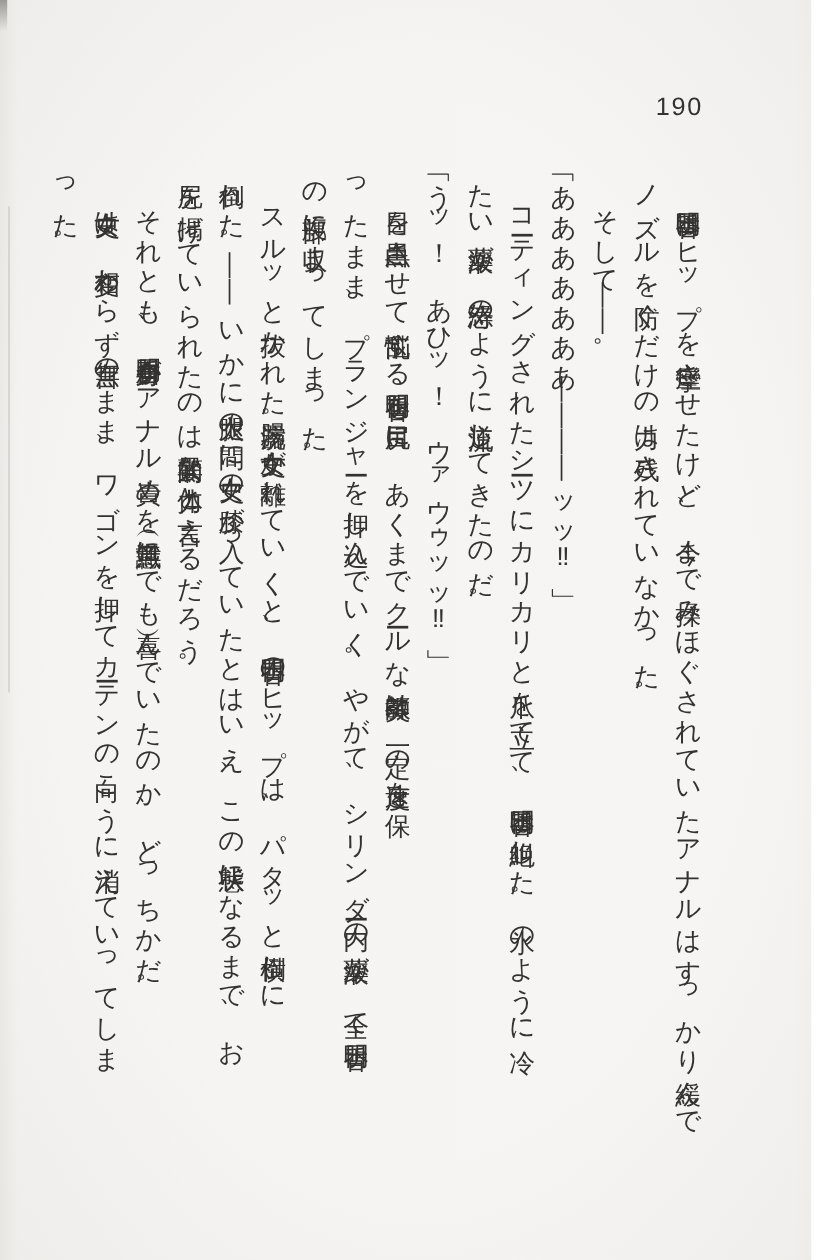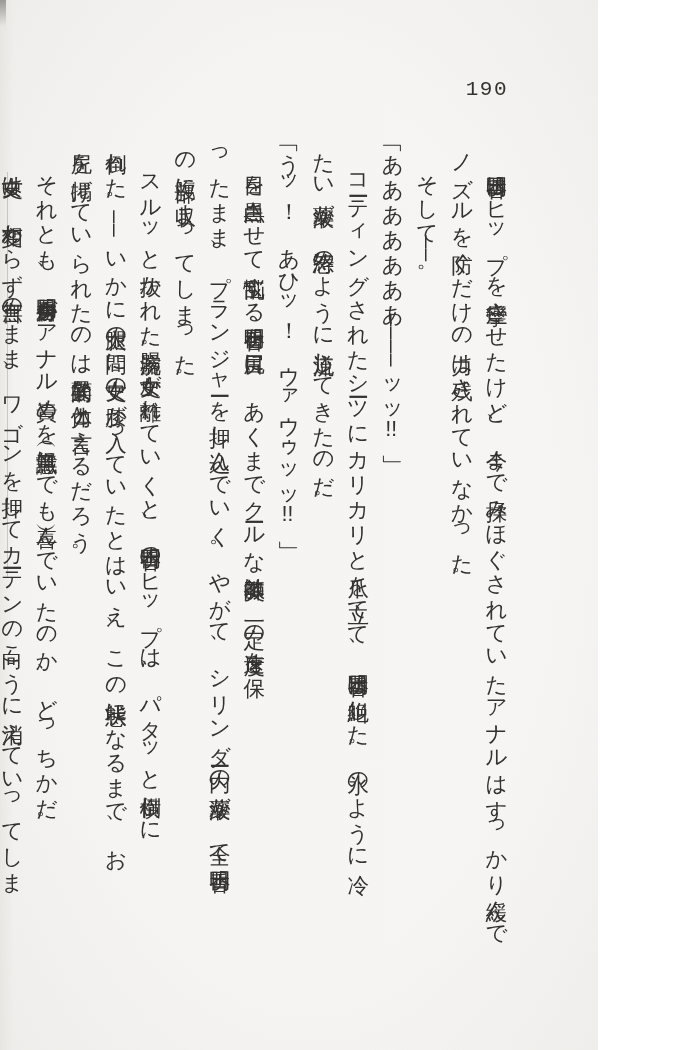--- a/index.html
+++ b/index.html
@@ -2,27 +2,27 @@
 <html><head>
 <meta charset="utf-8">
 <style>
   html, body {
     margin: 0;
     padding: 0;
     background: #ffffff;
   }
   .page {
     position: relative;
-    width: 598px;
+    width: 676px;
     height: 1050px;
     overflow: hidden;
     background:
       radial-gradient(ellipse at 50% 50%, rgba(255,255,255,0.0) 60%, rgba(190,186,180,0.12) 100%),
       linear-gradient(90deg, #edebe8 0px, #f5f4f2 14px, #f6f5f3 660px, #f1f0ed 698px);
-    font-family: Liberation Mono, monospace;
+    font-family: Liberation Sans, sans-serif;
   }
   .page-number {
     position: absolute;
     top: 78px;
     right: 90px;
     font-size: 21px;
     letter-spacing: 1.5px;
     color: #34322e;
   }
   .text-block {

